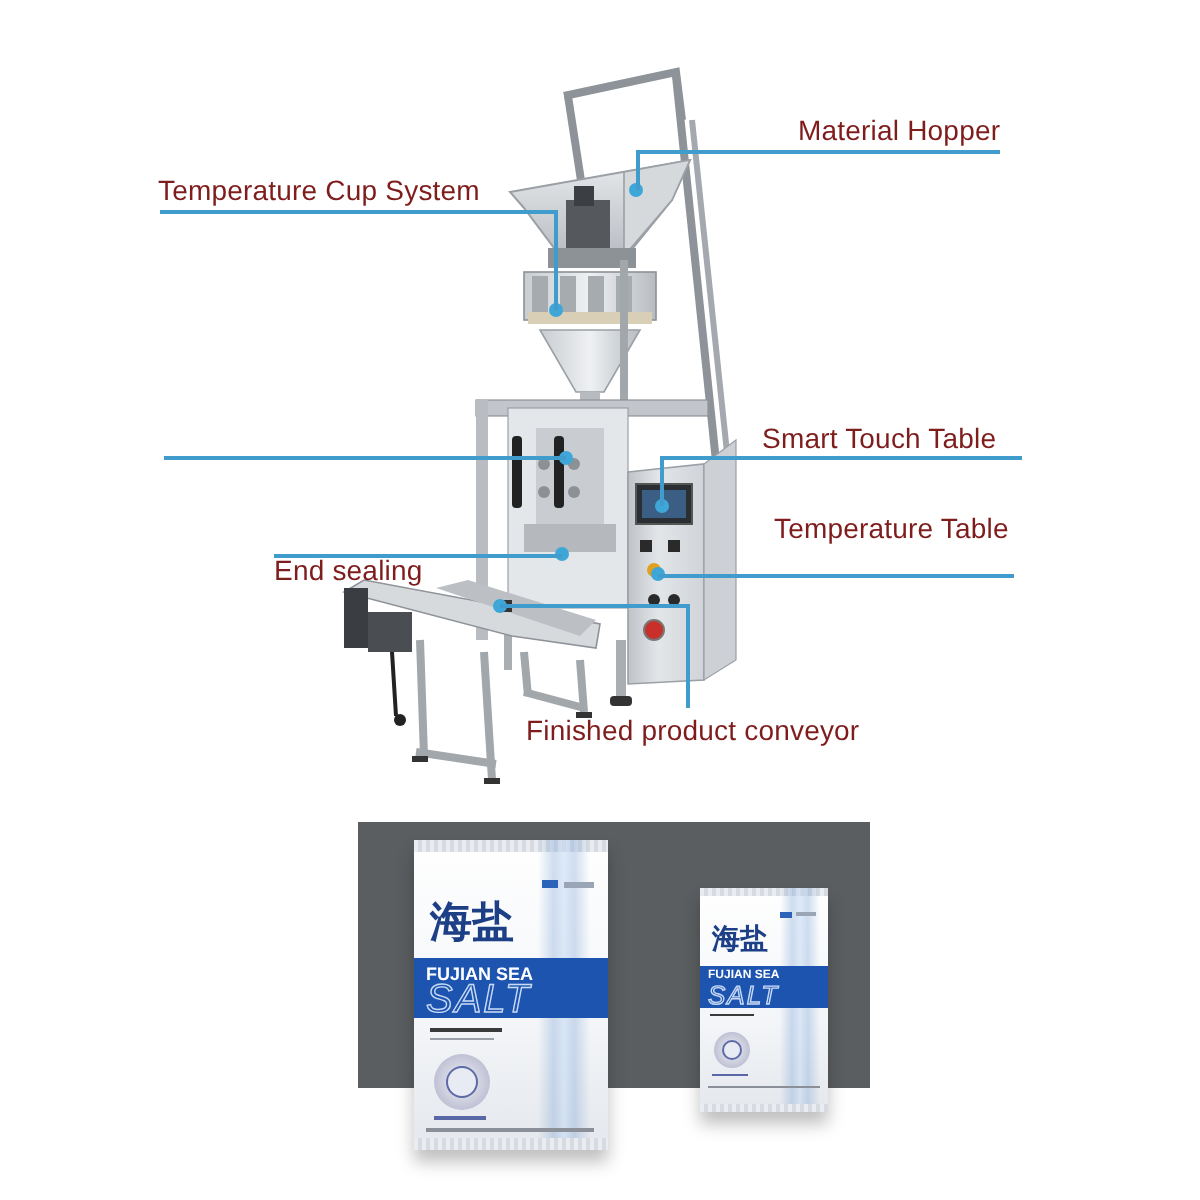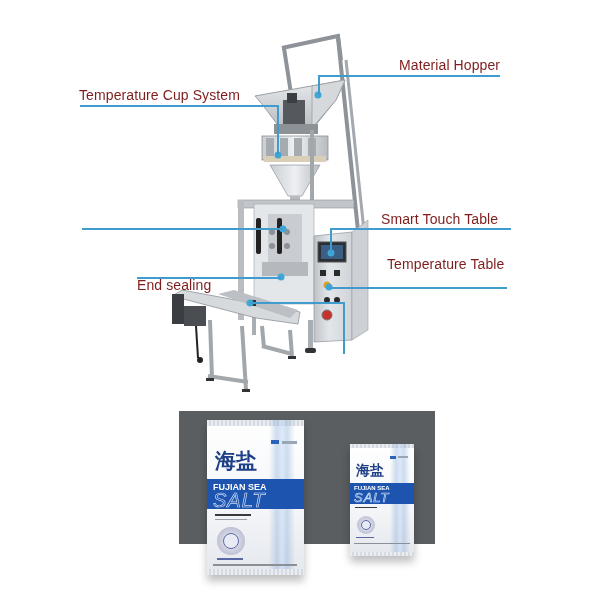--- a/index.html
+++ b/index.html
@@ -205,20 +205,21 @@
   <div class="label" style="left:381px; top:211px;">Smart Touch Table</div>
 
   <div class="leader" style="left:137px; top:277px; width:144px; height:2px;"></div>
   <div class="label" style="left:137px; top:277px;">End sealing</div>
 
   <div class="leader" style="left:329px; top:287px; width:178px; height:2px;"></div>
   <div class="label" style="left:387px; top:256px;">Temperature Table</div>
 
   <div class="leader" style="left:250px; top:302px; width:94px; height:2px;"></div>
   <div class="leader" style="left:343px; top:302px; width:2px; height:52px;"></div>
+  <div class="label" style="left:263px; top:357px;">Finished product conveyor</div>
 
   <div class="product-panel">
 
     <div class="bag large">
       <div class="crimp-top"></div>
       <div class="splash" style="left:62px; width:26px;"></div>
       <div class="topbadge" style="left:64px; top:20px; width:8px;"></div>
       <div class="topbadge-txt" style="left:75px; top:21px; width:15px;"></div>
       <div class="brand-cn" style="left:8px; top:30px; font-size:21px;">海盐</div>
       <div class="band" style="top:59px; height:30px;">

